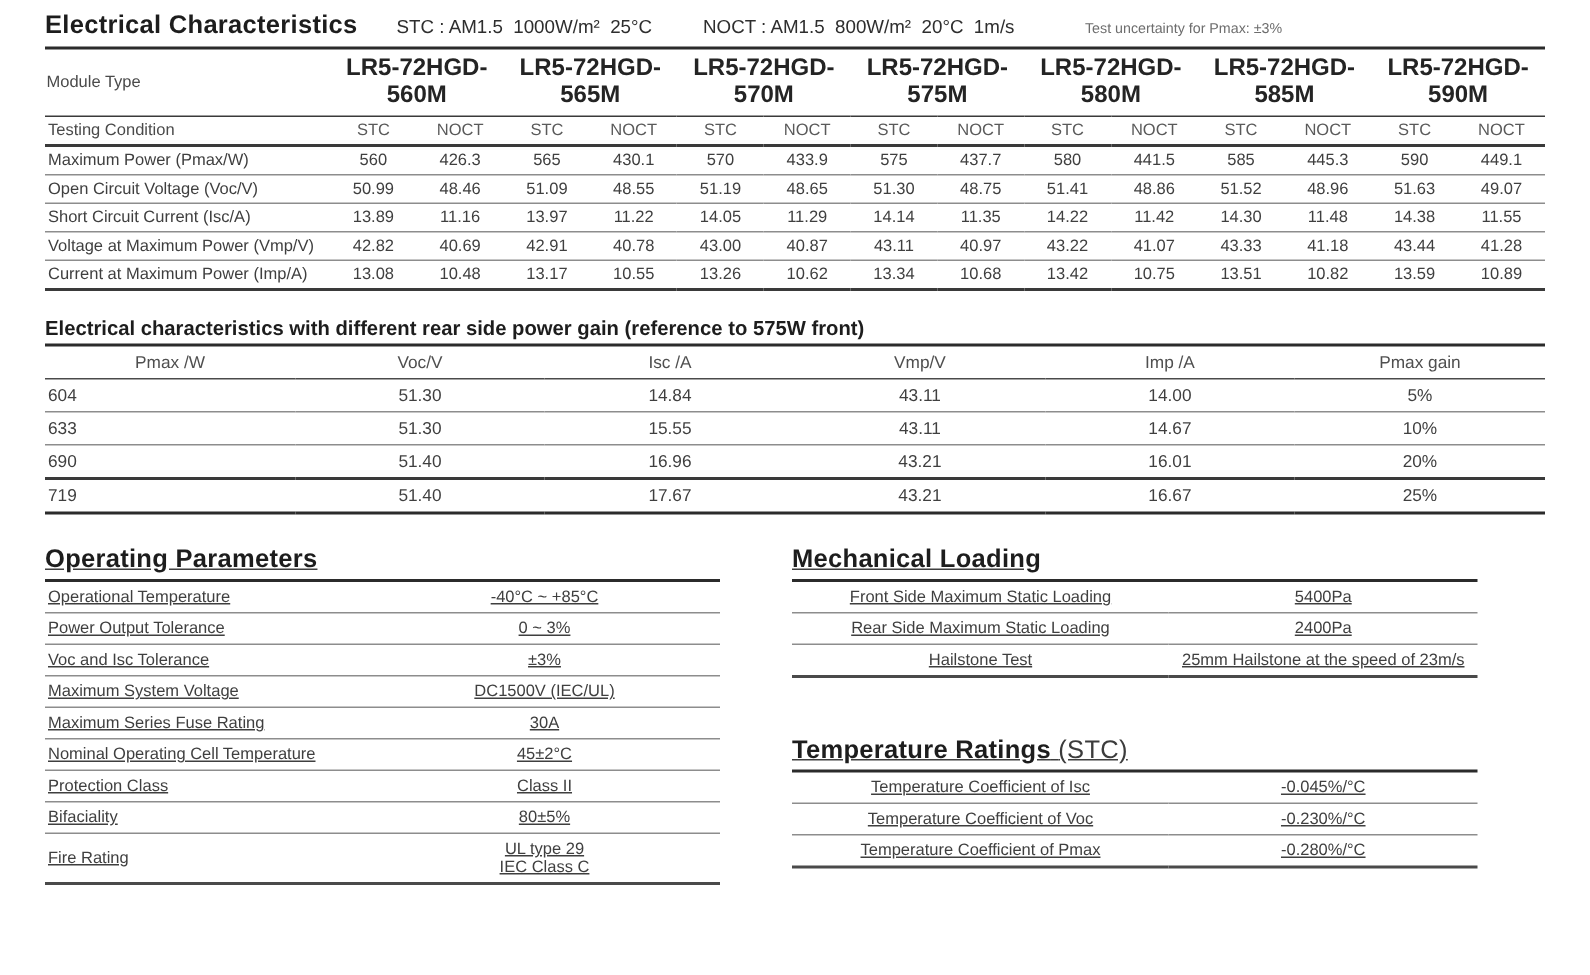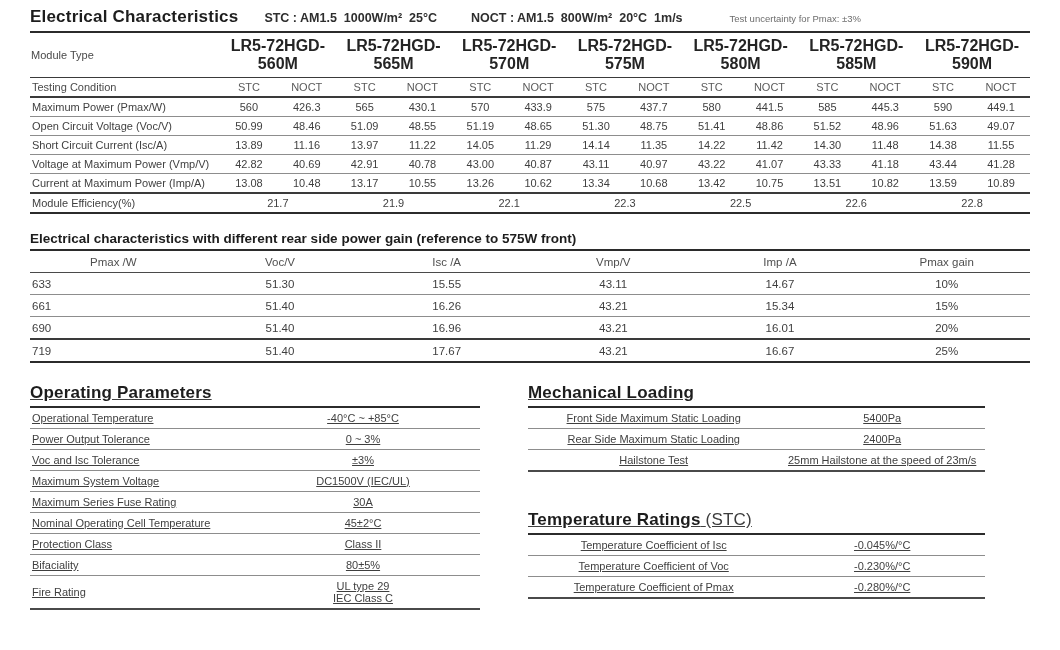--- a/index.html
+++ b/index.html
@@ -13,21 +13,21 @@
 
   
   h1, h2 {
     font-size:17px; font-weight:bold; color:#1d1d1d; letter-spacing:.2px;
   }
   .ec-header {
     display:flex; align-items:baseline;
     border-bottom:2px solid #2b2b2b; padding-bottom:4px;
   }
   .ec-header h1 { margin-right:26px; }
-  .cond { font-size:12.5px; font-weight:bold; color:#2e2e2e; white-space:pre; margin-right:34px; }
+  .cond { font-size:12.5px; font-weight:normal; color:#2e2e2e; white-space:pre; margin-right:34px; }
   .note { font-size:9.5px; color:#6d6d6d;margin-left:13px; }
 
   
   table { border-collapse:collapse; width:100%; table-layout:fixed; }
   td { font-size:11px; color:#3f3f3f; text-align:center; padding:3px 2px; white-space:pre-line; }
   td.lbl { text-align:left; padding-left:2px; }
 
   
   .t1 td { border-bottom:1px solid #8d8d8d; }
   .t1 col.c-label { width:190px; }
@@ -200,62 +200,52 @@
           <td>10.62</td>
           <td>13.34</td>
           <td>10.68</td>
           <td>13.42</td>
           <td>10.75</td>
           <td>13.51</td>
           <td>10.82</td>
           <td>13.59</td>
           <td>10.89</td>
         </tr>
-        <tr>
-          <td class="lbl">Module Efficiency(%)</td>
-          <td colspan="2">21.7</td>
-          <td colspan="2">21.9</td>
-          <td colspan="2">22.1</td>
-          <td colspan="2">22.3</td>
-          <td colspan="2">22.5</td>
-          <td colspan="2">22.6</td>
-          <td colspan="2">22.8</td>
-        </tr>
       </tbody>
   </table>
 
   <div class="sec2">
     <div class="sec2-title">Electrical characteristics with different rear side power gain (reference to 575W front)</div>
     <table class="t2">
       <thead>
         <tr>
           <td>Pmax /W</td>
           <td>Voc/V</td>
           <td>Isc /A</td>
           <td>Vmp/V</td>
           <td>Imp /A</td>
           <td>Pmax gain</td>
         </tr>
       </thead>
       <tbody>
+          <tr>
+            <td class="lbl">604</td>
+            <td>51.30</td>
+            <td>14.84</td>
+            <td>43.11</td>
+            <td>14.00</td>
+            <td>5%</td>
+          </tr>
           <tr>
             <td class="lbl">633</td>
             <td>51.30</td>
             <td>15.55</td>
             <td>43.11</td>
             <td>14.67</td>
             <td>10%</td>
-          </tr>
-          <tr>
-            <td class="lbl">661</td>
-            <td>51.40</td>
-            <td>16.26</td>
-            <td>43.21</td>
-            <td>15.34</td>
-            <td>15%</td>
           </tr>
           <tr>
             <td class="lbl">690</td>
             <td>51.40</td>
             <td>16.96</td>
             <td>43.21</td>
             <td>16.01</td>
             <td>20%</td>
           </tr>
           <tr>

